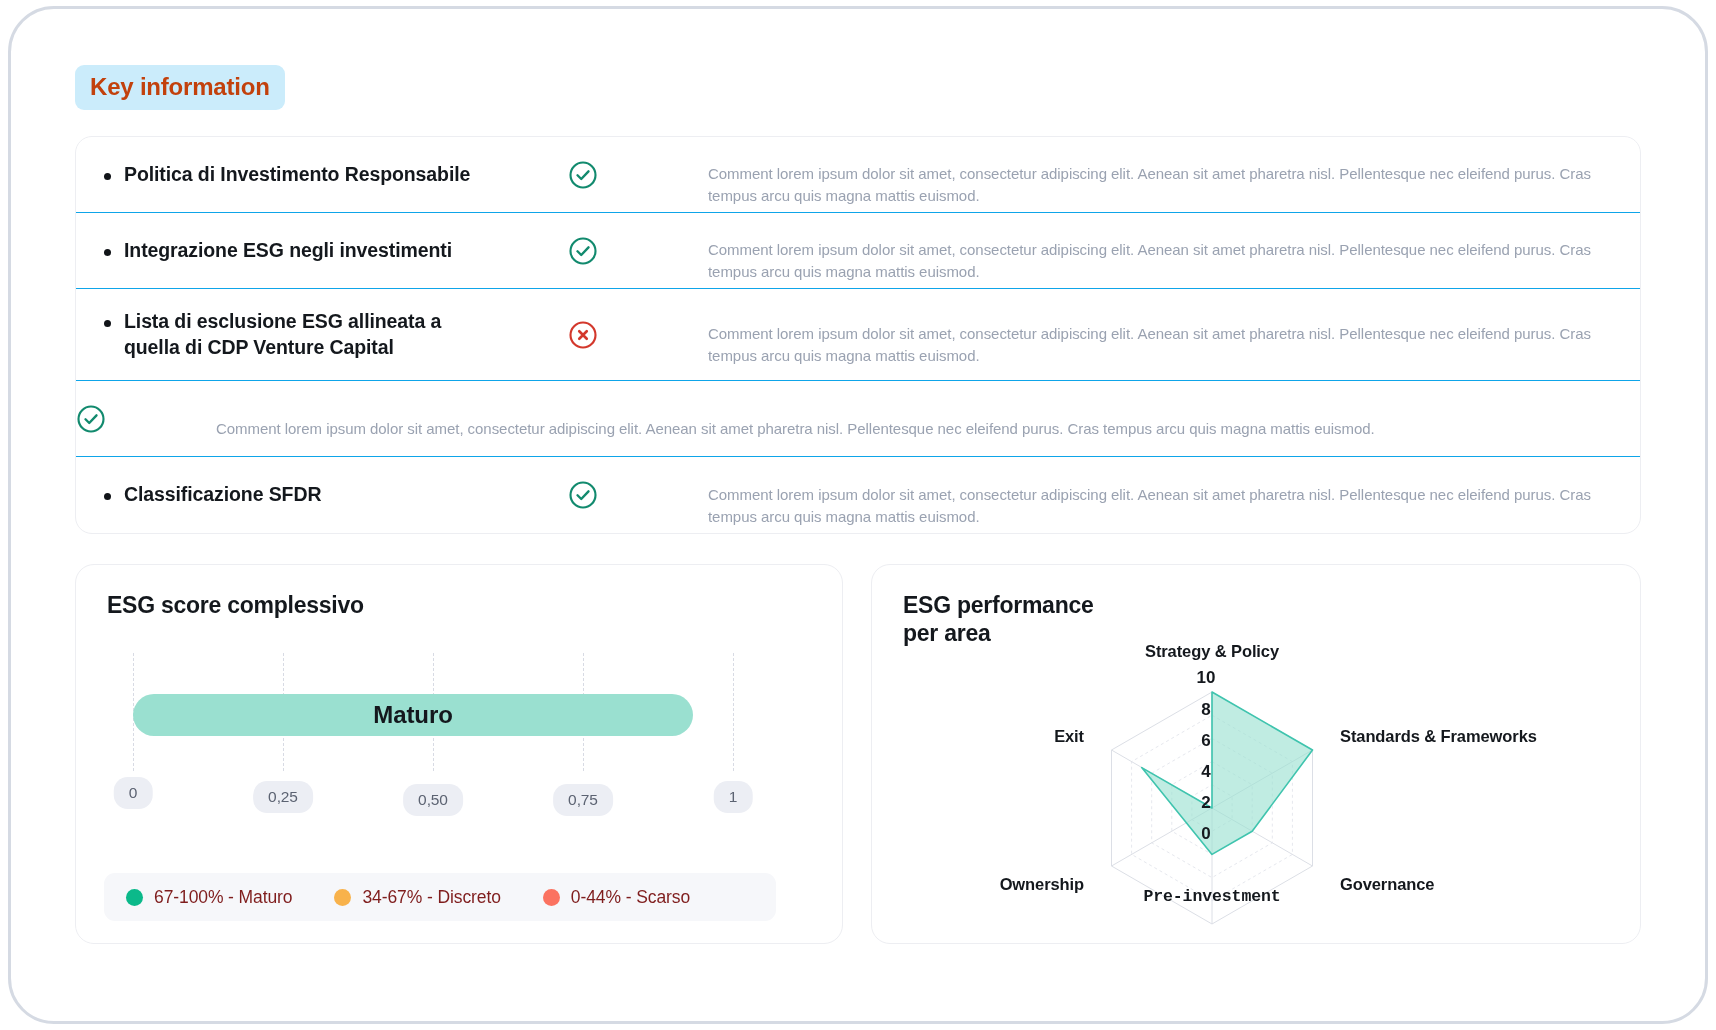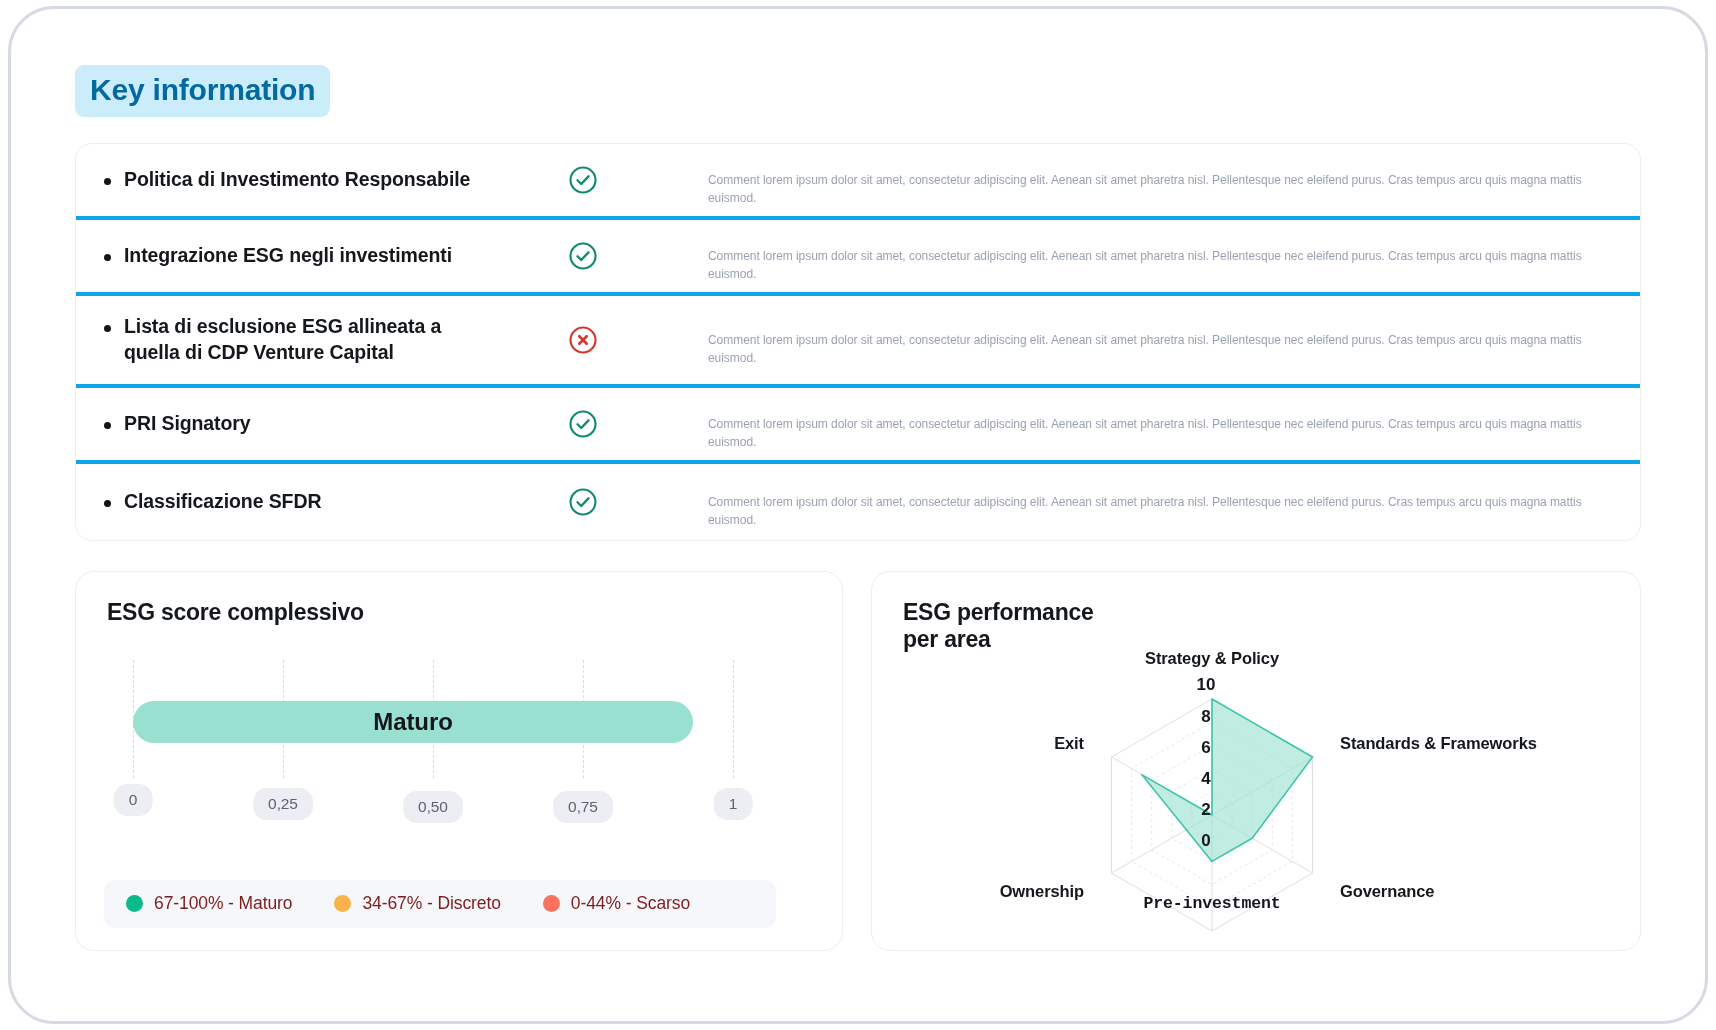--- a/index.html
+++ b/index.html
@@ -27,44 +27,44 @@
 
   .page {
     position: absolute;
     inset: 0;
     padding: 56px 64px 0 64px;
   }
 
   
   .key-info-title {
     display: inline-block;
-    font-size: 30px;
-    font-weight: bold;
-    color: #0369a1;
+    font-size: 24px;
+    font-weight: bold;
+    color: #c2410c;
     background: #cbecfb;
     border-radius: 9px;
     padding: 9px 15px 11px 15px;
     letter-spacing: -0.2px;
     line-height: 1.05;
   }
 
   
   .kv-card {
     margin-top: 26px;
     border: 1px solid #edeef2;
     border-radius: 17px;
     background: #ffffff;
     overflow: hidden;
   }
 
   .kv-row {
     display: flex;
     align-items: center;
     min-height: 76px;
-    border-bottom: 4px solid #0ea5e9;
+    border-bottom: 1px solid #0ea5e9;
   }
   .kv-row:last-child { border-bottom: none; }
 
   .kv-label {
     flex: 0 0 492px;
     padding-left: 28px;
     display: flex;
     align-items: flex-start;
   }
   .kv-bullet {
@@ -85,21 +85,21 @@
 
   .kv-status {
     flex: 0 0 140px;
     display: flex;
     justify-content: flex-start;
   }
 
   .kv-comment {
     flex: 1 1 auto;
     padding-right: 30px;
-    font-size: 12px;
+    font-size: 15px;
     color: #9aa2b1;
     line-height: 1.48;
     letter-spacing: -0.05px;
     margin-top: 21px;
   }
 
   
   .ico { display: block; }
 
   
@@ -272,24 +272,20 @@
         <div class="kv-status">
           <svg class="ico" width="30" height="30" viewBox="0 0 24 24" fill="none">
             <circle cx="12" cy="12" r="10" stroke="#d3382c" stroke-width="1.7"></circle>
             <path d="M9 9 l6 6 M15 9 l-6 6" stroke="#d3382c" stroke-width="2.1" stroke-linecap="round"></path>
           </svg>
         </div>
         <div class="kv-comment">Comment lorem ipsum dolor sit amet, consectetur adipiscing elit. Aenean sit amet pharetra nisl. Pellentesque nec eleifend purus. Cras tempus arcu quis magna mattis euismod.</div>
       </div>
 
       <div class="kv-row">
-        <div class="kv-label">
-          <span class="kv-bullet"></span>
-          <span class="kv-label-text">PRI Signatory</span>
-        </div>
         <div class="kv-status">
           <svg class="ico" width="30" height="30" viewBox="0 0 24 24" fill="none">
             <circle cx="12" cy="12" r="10" stroke="#128a6e" stroke-width="1.7"></circle>
             <path d="M7.6 12.2 l3 3 l5.8 -6.1" stroke="#128a6e" stroke-width="1.9" stroke-linecap="round" stroke-linejoin="round"></path>
           </svg>
         </div>
         <div class="kv-comment">Comment lorem ipsum dolor sit amet, consectetur adipiscing elit. Aenean sit amet pharetra nisl. Pellentesque nec eleifend purus. Cras tempus arcu quis magna mattis euismod.</div>
       </div>
 
       <div class="kv-row">

